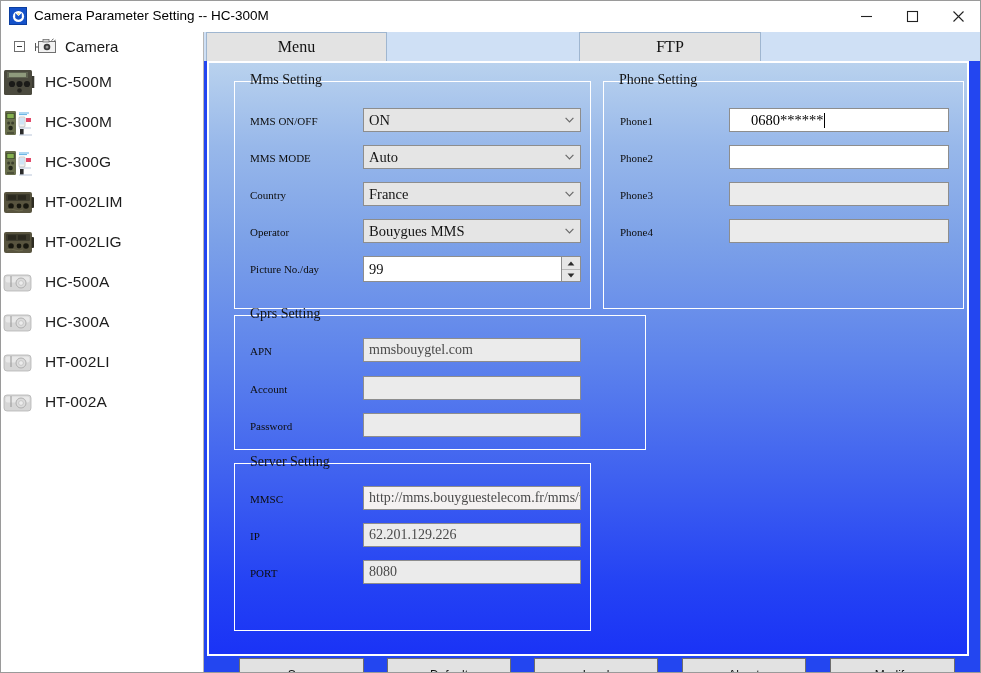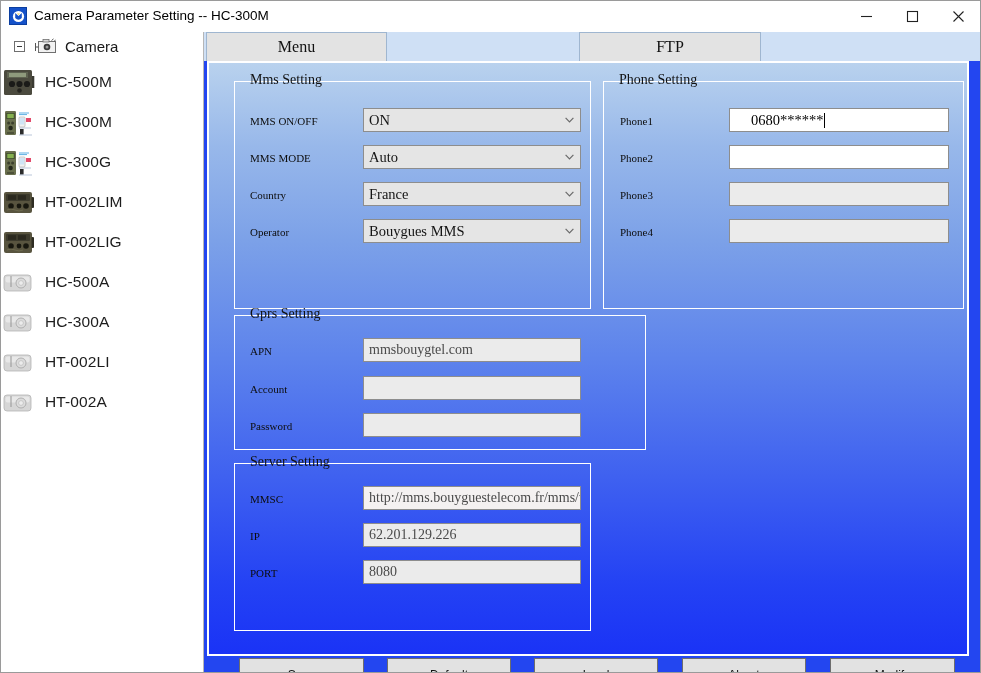--- a/index.html
+++ b/index.html
@@ -568,20 +568,38 @@
         <div class="row" style="top:137px;">
           <span class="field-label label-left">Operator</span>
           <div class="combo" style="left:128px; width:218px;">
             <span>Bouygues MMS</span>
             <svg class="chev" viewBox="0 0 9 6">
                 <path d="M0.6 0.8 L4.5 4.8 L8.4 0.8" stroke="#6a6a6a" stroke-width="1.2" fill="none"></path>
               </svg>
           </div>
         </div>
 
+        <div class="row" style="top:174px;">
+          <span class="field-label label-left">Picture No./day</span>
+          <div class="spin-wrap" style="left:128px; width:218px;">
+            <span class="spin-value">99</span>
+            <div class="spin-btns">
+              <div class="spin-up">
+                <svg width="8" height="5" viewBox="0 0 8 5">
+                    <path d="M4 0.4 L7.4 4.4 L0.6 4.4 Z" fill="#2b2b2b"></path>
+                  </svg>
+              </div>
+              <div class="spin-dn">
+                <svg width="8" height="5" viewBox="0 0 8 5">
+                    <path d="M4 4.6 L0.6 0.6 L7.4 0.6 Z" fill="#2b2b2b"></path>
+                  </svg>
+              </div>
+            </div>
+          </div>
+        </div>
       </div>
 
       <div class="group" id="grp-gprs">
         <div class="group-title">Gprs Setting</div>
 
         <div class="row" style="top:22px;">
           <span class="field-label label-left">APN</span>
           <div class="txt" style="left:128px; width:218px;">mmsbouygtel.com</div>
         </div>
         <div class="row" style="top:60px;">

